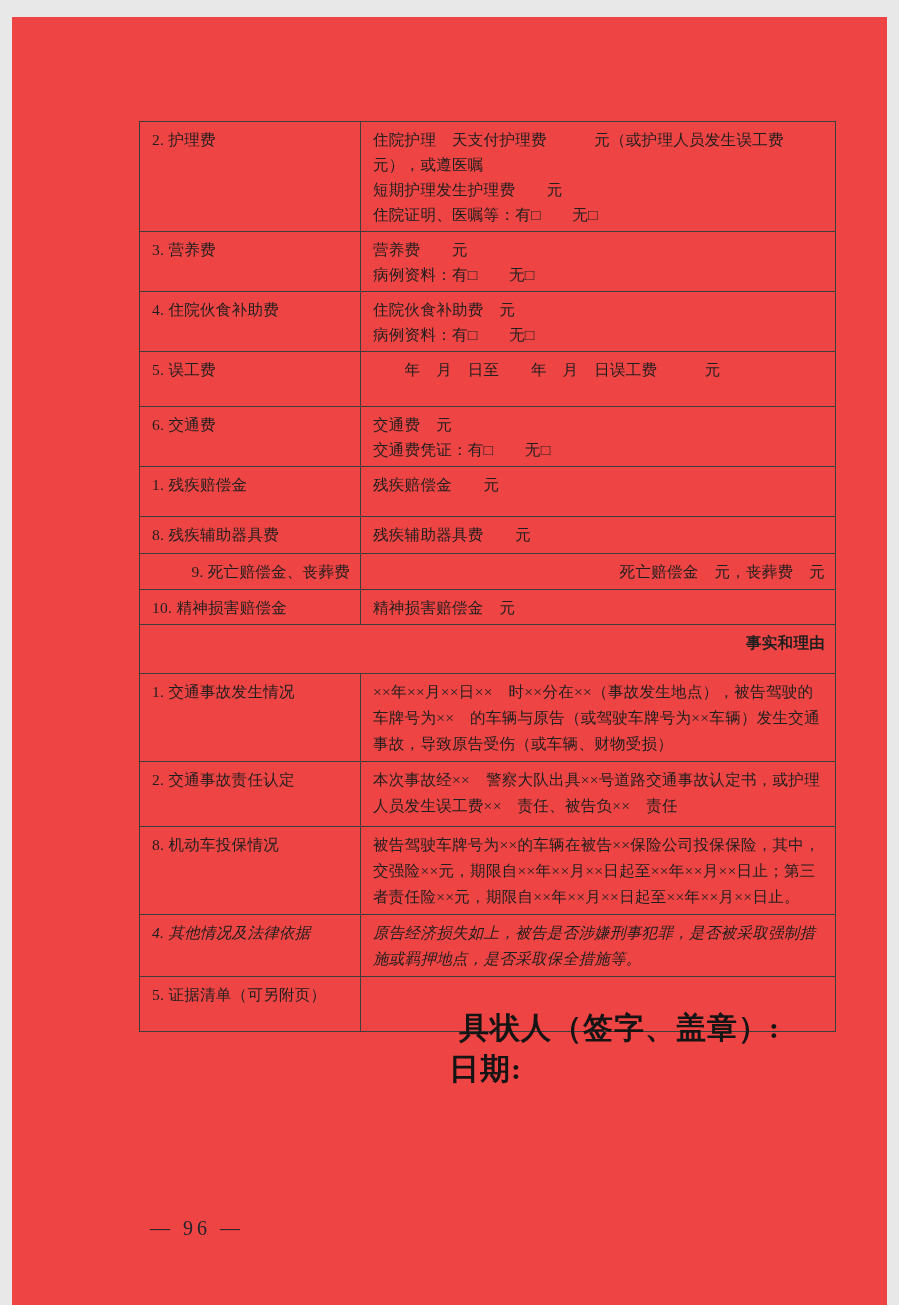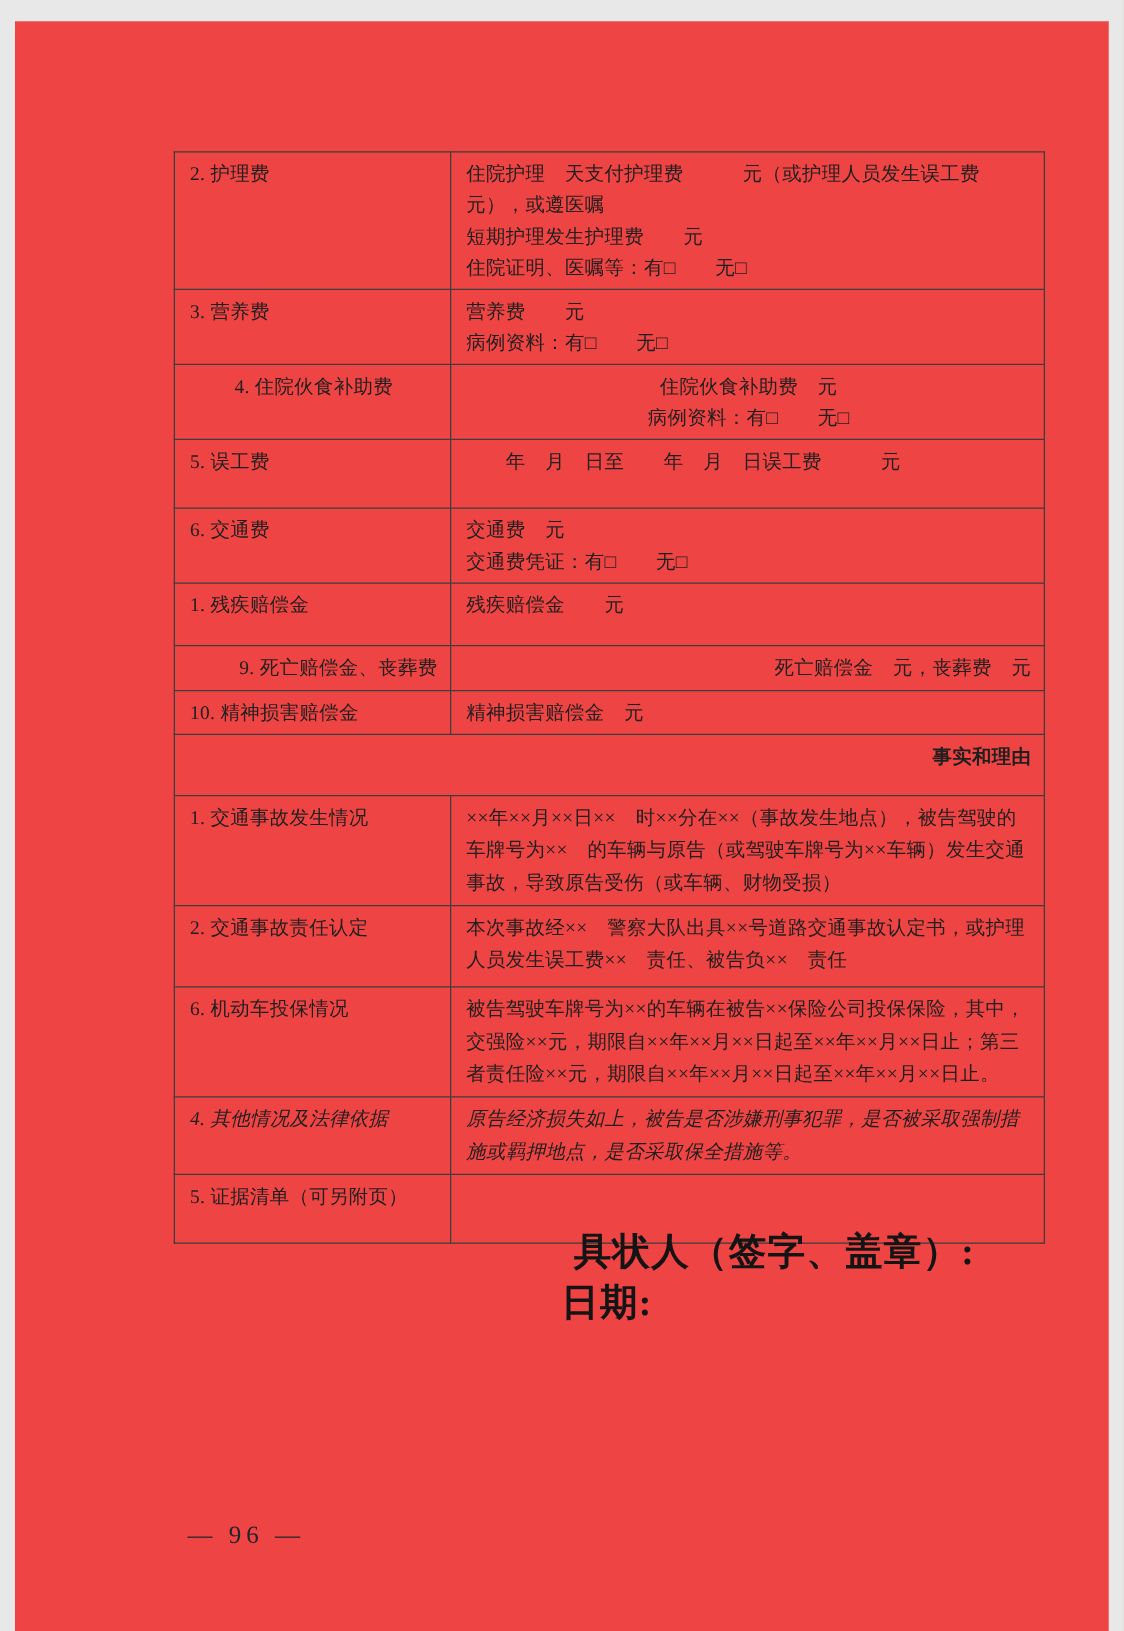--- a/index.html
+++ b/index.html
@@ -27,21 +27,21 @@
     line-height:25px;
     letter-spacing:0.3px;
   }
   td.lc{width:198px;}
   td.cc{width:452px;}
   td.vm{vertical-align:middle;}
   .ln{white-space:pre-wrap;}
   
   tr.r1{height:74px;}
   tr.r2{height:48px;}
-  tr.r3{height:46px;text-align:center;}
+  tr.r3{height:46px;}
   tr.r4{height:55px;}
   tr.r5{height:48px;}
   tr.r6{height:50px;}
   tr.r7{height:37px;}
   tr.r8{height:36px;text-align:right;}
   tr.r9{height:35px;}
   tr.r10{height:35px;}
   tr.rhdr{height:49px;}
   tr.f1{height:78px;}
   tr.f2{height:65px;}
@@ -52,21 +52,21 @@
     text-align:right;
     vertical-align:middle;
     font-size:27px;
     font-weight:700;
     letter-spacing:2px;
     padding:4px 0;
   }
   .fact-content{white-space:pre-wrap;line-height:26px;}
   .signature-block{
     position:absolute;
-    left:447px;top:964px;
+    left:447px;top:990px;
     font-size:30px;
     font-weight:700;
     line-height:41px;
     letter-spacing:1px;
     color:#141414;
   }
   .signature-block .date-line{margin-left:-10px;}
   .page-number{
     position:absolute;
     left:138px;top:1200px;
@@ -118,20 +118,26 @@
           <div class="ln">交通费　元</div>
           <div class="ln">交通费凭证：有□　　无□</div>
         </td>
       </tr>
       <tr class="r6">
         <td class="lc">1. 残疾赔偿金</td>
         <td class="cc">
           <div class="ln">残疾赔偿金　　元</div>
         </td>
       </tr>
+      <tr class="r7">
+        <td class="lc">8. 残疾辅助器具费</td>
+        <td class="cc">
+          <div class="ln">残疾辅助器具费　　元</div>
+        </td>
+      </tr>
       <tr class="r8">
         <td class="lc">9. 死亡赔偿金、丧葬费</td>
         <td class="cc">
           <div class="ln">死亡赔偿金　元，丧葬费　元</div>
         </td>
       </tr>
       <tr class="r9">
         <td class="lc">10. 精神损害赔偿金</td>
         <td class="cc">
           <div class="ln">精神损害赔偿金　元</div>
@@ -148,21 +154,21 @@
           <div class="fact-content">××年××月××日××　时××分在××（事故发生地点），被告驾驶的车牌号为××　的车辆与原告（或驾驶车牌号为××车辆）发生交通事故，导致原告受伤（或车辆、财物受损）</div>
         </td>
       </tr>
       <tr class="f2">
         <td class="lc">2. 交通事故责任认定</td>
         <td class="cc">
           <div class="fact-content">本次事故经××　警察大队出具××号道路交通事故认定书，或护理人员发生误工费××　责任、被告负××　责任</div>
         </td>
       </tr>
       <tr class="f3">
-        <td class="lc">6. 机动车投保情况</td>
+        <td class="lc">8. 机动车投保情况</td>
         <td class="cc">
           <div class="fact-content">被告驾驶车牌号为××的车辆在被告××保险公司投保保险，其中，交强险××元，期限自××年××月××日起至××年××月××日止；第三者责任险××元，期限自××年××月××日起至××年××月××日止。</div>
         </td>
       </tr>
       <tr class="f4">
         <td class="lc">4. 其他情况及法律依据</td>
         <td class="cc">
           <div class="fact-content">原告经济损失如上，被告是否涉嫌刑事犯罪，是否被采取强制措施或羁押地点，是否采取保全措施等。</div>
         </td>
       </tr>

